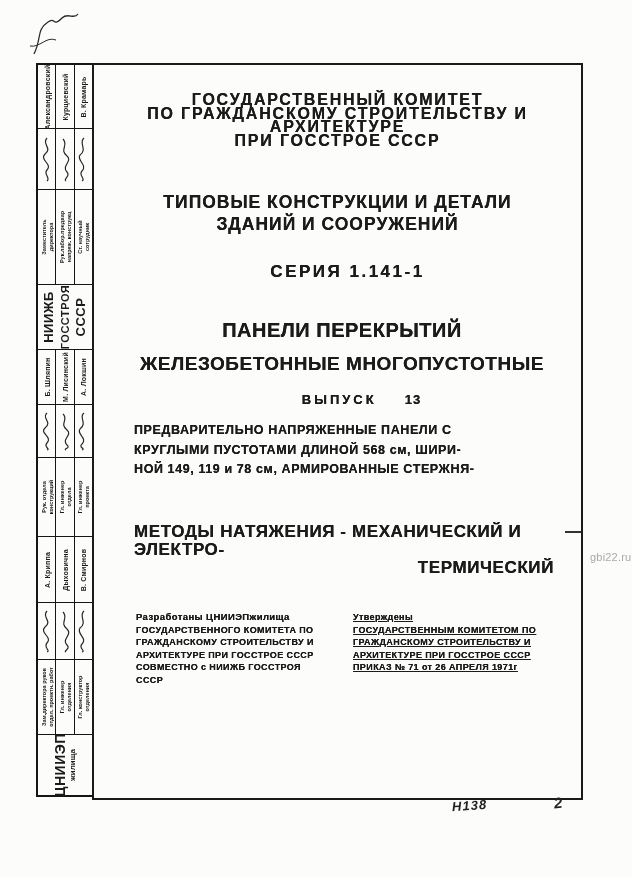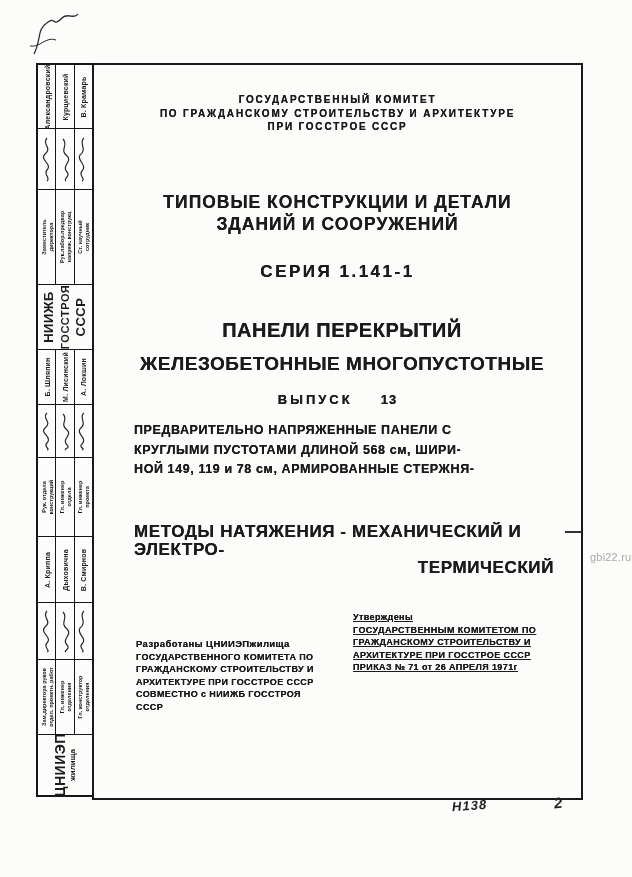--- a/index.html
+++ b/index.html
@@ -11,34 +11,34 @@
     color:#1b1b1b;
   }
   
   .frame{
     position:absolute;left:92px;top:63px;width:491px;height:737px;
     border:2px solid #1a1a1a;
   }
   .blk{position:absolute;font-weight:700;}
   .center{left:0;width:100%;text-align:center;}
   .hline{text-shadow:0 0 .4px #111;}
-  .org-head{top:28px;font-size:10px;line-height:13.5px;letter-spacing:1.8px;}
+  .org-head{top:28px;font-size:16px;line-height:13.5px;letter-spacing:1.8px;}
   .doc-type{top:126px;font-size:17.5px;line-height:22px;letter-spacing:1px;}
-  .series{top:197px;font-size:17px;letter-spacing:2.5px;}
+  .series{top:197px;font-size:17px;letter-spacing:2.5px;margin-left:10px;}
   .main-title{top:249px;font-size:20px;line-height:33px;letter-spacing:.5px;padding-left:9px;}
   .main-title .t2{font-size:19px;}
-  .issue{top:327px;font-size:13px;letter-spacing:3px;}
+  .issue{top:327px;font-size:13px;letter-spacing:3px;margin-left:24px;}
   .issue .num{margin-left:28px;letter-spacing:1px;}
   .descr{left:40px;top:356px;width:420px;font-size:12.5px;line-height:19.5px;letter-spacing:.6px;}
   .descr .c{text-align:center;}
   .methods{left:40px;top:458px;width:420px;font-size:17px;line-height:18px;letter-spacing:.6px;}
   .methods .c{text-align:right;}
   .devcol{left:42px;top:546px;width:220px;font-size:9px;line-height:12.5px;letter-spacing:.4px;}
   .appcol{left:259px;top:546px;width:218px;font-size:9px;line-height:12.5px;letter-spacing:.4px;text-decoration:underline;}
-  .devcol .big{font-size:9.5px;margin-top:27px;}
+  .devcol .big{font-size:9.5px;}
   
   .sidebar{
     position:absolute;left:36px;top:63px;width:58px;height:734px;
     border:2px solid #161616;background:#fcfcfb;
     display:flex;flex-direction:column;
   }
   .srow{display:flex;flex-direction:row;border-bottom:1px solid #161616;}
   .srow:last-child{border-bottom:none;}
   .scell{flex:1;position:relative;border-right:1px solid #161616;overflow:visible;}
   .scell:last-child{border-right:none;}

